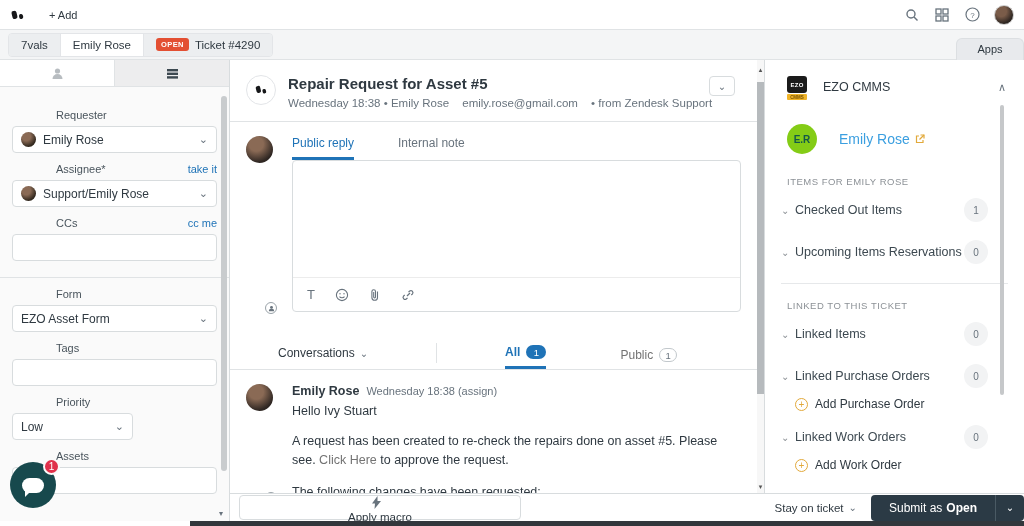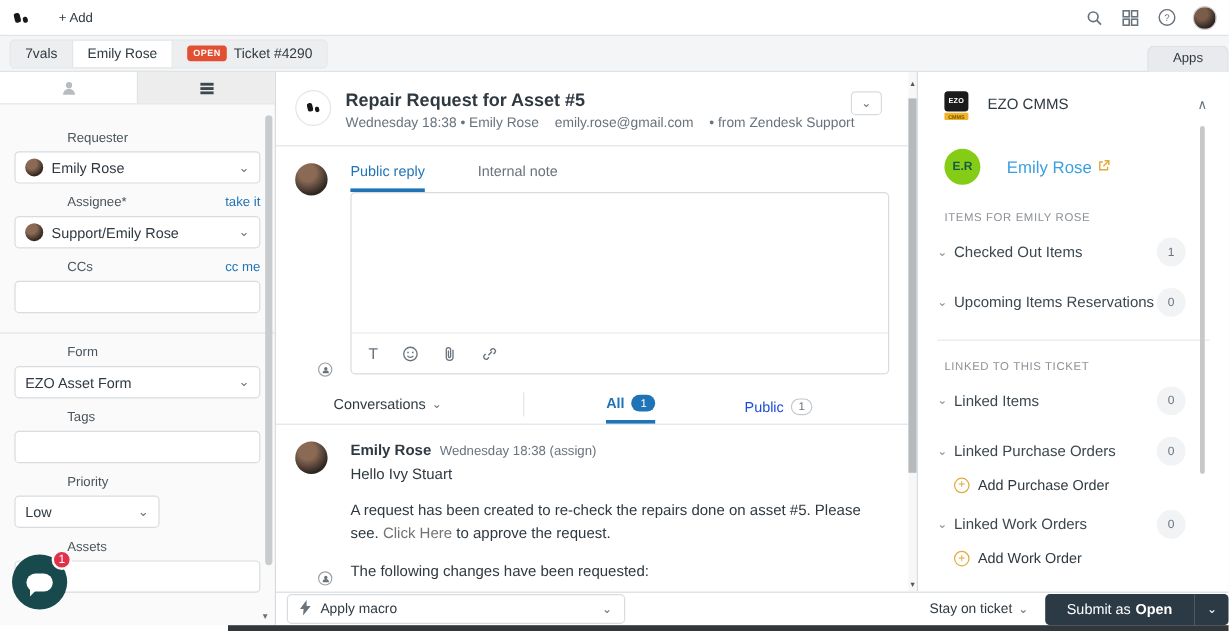--- a/index.html
+++ b/index.html
@@ -67,27 +67,27 @@
   .c-body { flex:1; }
   .c-tabs { display:flex; gap:44px; margin-bottom:0; }
   .c-tab { font-size:12px; padding-bottom:7px; }
   .c-tab.active { color:#1f73b7; border-bottom:3px solid #1f73b7; }
   .c-tab.inactive { color:#68737d; }
   .c-box { border:1px solid #d8dcde; border-radius:4px; height:152px; display:flex; flex-direction:column; }
   .c-edit { flex:1; }
   .c-tools { border-top:1px solid #ececec; height:34px; display:flex; align-items:center; gap:20px; padding:0 14px; color:#68737d; }
   .c-tool { font-size:13px; display:flex; align-items:center; }
   
-  .convrow { display:flex; align-items:flex-end; padding:0 16px 0 48px; margin-top:10px; border-bottom:1px solid #e0e3e5; height:32px;gap:40px; }
+  .convrow { display:flex; align-items:flex-end; padding:0 16px 0 48px; margin-top:26px; border-bottom:1px solid #e0e3e5; height:32px;gap:40px; }
   .conv-dd { font-size:12px; color:#2f3941; padding-bottom:9px; display:flex; align-items:center; gap:5px; }
   .conv-sep { width:1px; height:20px; background:#e0e3e5; margin:0 28px 6px 28px; }
   .convtab { display:flex; align-items:center; gap:6px; font-size:12px; padding-bottom:7px; margin-right:34px; }
   .convtab.active { border-bottom:3px solid #1f73b7; }
   .convtab.active .ct-label { color:#1f73b7; font-weight:bold; }
-  .ct-label { color:#1d4ed8; }
+  .ct-label { color:#737373; }
   .pill-f { background:#1f73b7; color:#fff; border-radius:9px; min-width:20px; height:14px; font-size:9.5px; display:flex; align-items:center; justify-content:center; padding:0 4px; }
   .pill-o { background:#fff; color:#68737d; border:1px solid #c2c8cc; border-radius:9px; min-width:18px; height:14px; font-size:9.5px; display:flex; align-items:center; justify-content:center; padding:0 4px; }
   
   .msg { display:flex; padding:14px 16px 0 16px; }
   .m-body { flex:1; font-size:12.5px; color:#2f3941; }
   .m-head { display:flex; align-items:baseline; gap:7px; }
   .m-author { font-size:12.5px; font-weight:bold; }
   .m-time { font-size:11px; color:#68737d; }
   .m-greet { margin-top:6px; }
   .m-para { margin-top:14px; line-height:1.55; }
@@ -114,21 +114,21 @@
   .rp-row { display:flex; align-items:center; padding:9px 36px 9px 16px; }
   .rp-chev { color:#8c9196; font-size:10px; width:14px; }
   .rp-label { font-size:12.5px; color:#3c4850; }
   .rp-count { margin-left:auto; width:24px; height:24px; border-radius:50%; background:#f2f3f4; color:#68737d; font-size:10px; display:flex; align-items:center; justify-content:center; }
   .rp-add { display:flex; align-items:center; gap:7px; padding:0 16px 10px 30px; font-size:12px; color:#2f3941; }
   .gold-plus { width:13px; height:13px; border-radius:50%; border:1.2px solid #e2a93b; color:#e2a93b; font-size:10px; line-height:11px; text-align:center; flex:none; }
   .rp-divider { border-top:1px solid #e6e8ea; margin:10px 16px 0 16px; }
   .rp-scroll { position:absolute; right:20px; top:45px; width:4px; height:290px; background:#c6c8ca; border-radius:2px; }
   
   .footer { position:absolute; left:230px; top:493px; width:794px; height:28px; background:#fff; border-top:1px solid #d8dcde; display:flex; align-items:center; }
-  .macro { width:282px; height:25px; margin-left:9px; border:1px solid #d8dcde; border-radius:4px; background:#fff; display:flex; align-items:center; padding:0 10px; font-size:11.5px; color:#2f3941; }
+  .macro { width:282px; height:25px; margin-left:9px; border:1px solid #d8dcde; border-radius:4px; background:#fff; display:flex; align-items:center; padding:0 10px; font-size:11.5px; color:#2f3941;flex-direction:column; }
   .macro .chev { margin-left:auto; color:#68737d; font-size:10px; }
   .bolt { color:#68737d; margin-right:8px; }
   .stay { margin-left:auto; font-size:11.5px; color:#2f3941; display:flex; align-items:center; gap:5px; margin-right:14px; }
   .stay .chev { color:#68737d; font-size:10px; }
   .submit { display:flex; height:26px; margin-right:0; }
   .submit-main { background:#2b3a45; color:#fff; font-size:12px; display:flex; align-items:center; padding:0 18px; border-radius:4px 0 0 4px; }
   .submit-main b { margin-left:4px; }
   .submit-chev { background:#2b3a45; color:#fff; width:29px; display:flex; align-items:center; justify-content:center; border-left:1px solid #4a5a64; border-radius:0 4px 4px 0; font-size:10px; }
   .bottomstrip { position:absolute; left:190px; top:521px; width:834px; height:5px; background:#32373c; }
   .chevg { color:#68737d; }

